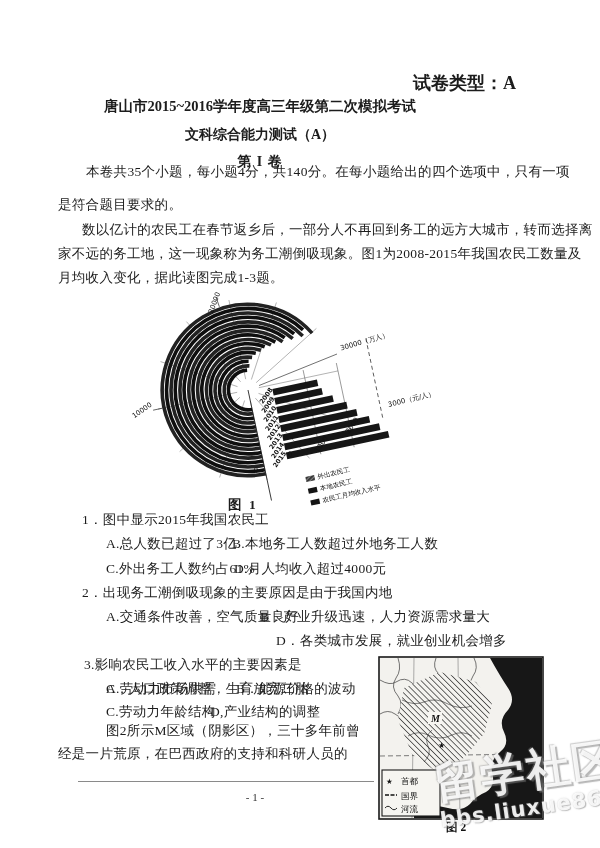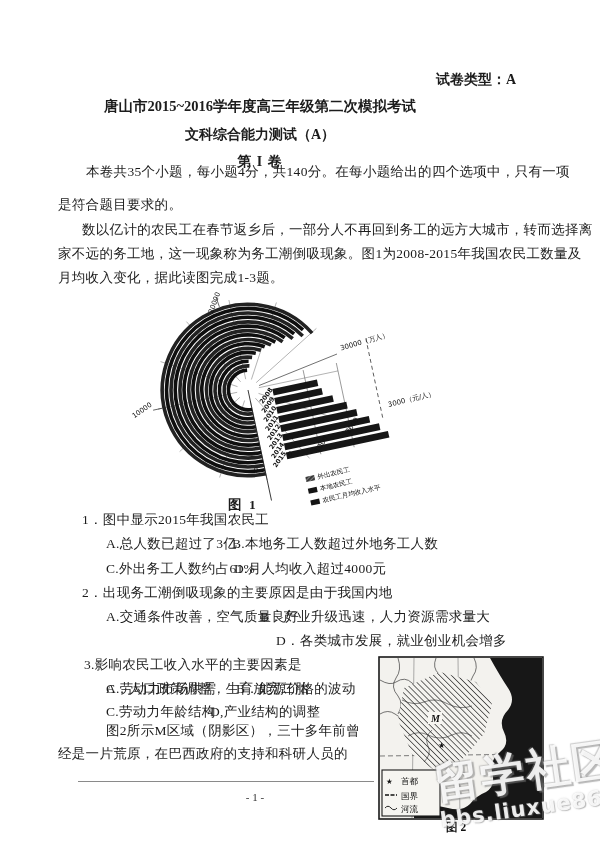--- a/index.html
+++ b/index.html
@@ -32,21 +32,21 @@
   .wm-url{
     font-size:21px;font-weight:bold;letter-spacing:1px;color:rgba(253,253,253,0.9);
     text-shadow:1px 1px 1px rgba(130,130,130,0.5),0 0 2px rgba(120,120,120,0.3);
     font-family:"DejaVu Sans",sans-serif;margin-top:2px;
   }
   svg text{fill:#111;}
 </style>
 </head>
 <body>
 
-<div class="abs bold" style="right:84px;top:71px;font-size:14px;">试卷类型：A</div>
+<div class="abs bold" style="right:84px;top:71px;font-size:18px;">试卷类型：A</div>
 <div class="abs center bold" style="top:97px;font-size:14.5px;">唐山市2015~2016学年度高三年级第二次模拟考试</div>
 <div class="abs center bold" style="top:126px;font-size:14px;">文科综合能力测试（A）</div>
 <div class="abs center bold" style="top:153px;font-size:14px;letter-spacing:1px;">第 I 卷</div>
 
 <div class="abs body-line" style="left:86px;top:163px;">本卷共35个小题，每小题4分，共140分。在每小题给出的四个选项中，只有一项</div>
 <div class="abs body-line" style="left:58px;top:196px;">是符合题目要求的。</div>
 
 <div class="abs body-line" style="left:82px;top:221px;">数以亿计的农民工在春节返乡后，一部分人不再回到务工的远方大城市，转而选择离</div>
 <div class="abs body-line" style="left:58px;top:245px;">家不远的务工地，这一现象称为务工潮倒吸现象。图1为2008-2015年我国农民工数量及</div>
 <div class="abs body-line" style="left:58px;top:269px;">月均收入变化，据此读图完成1-3题。</div>

